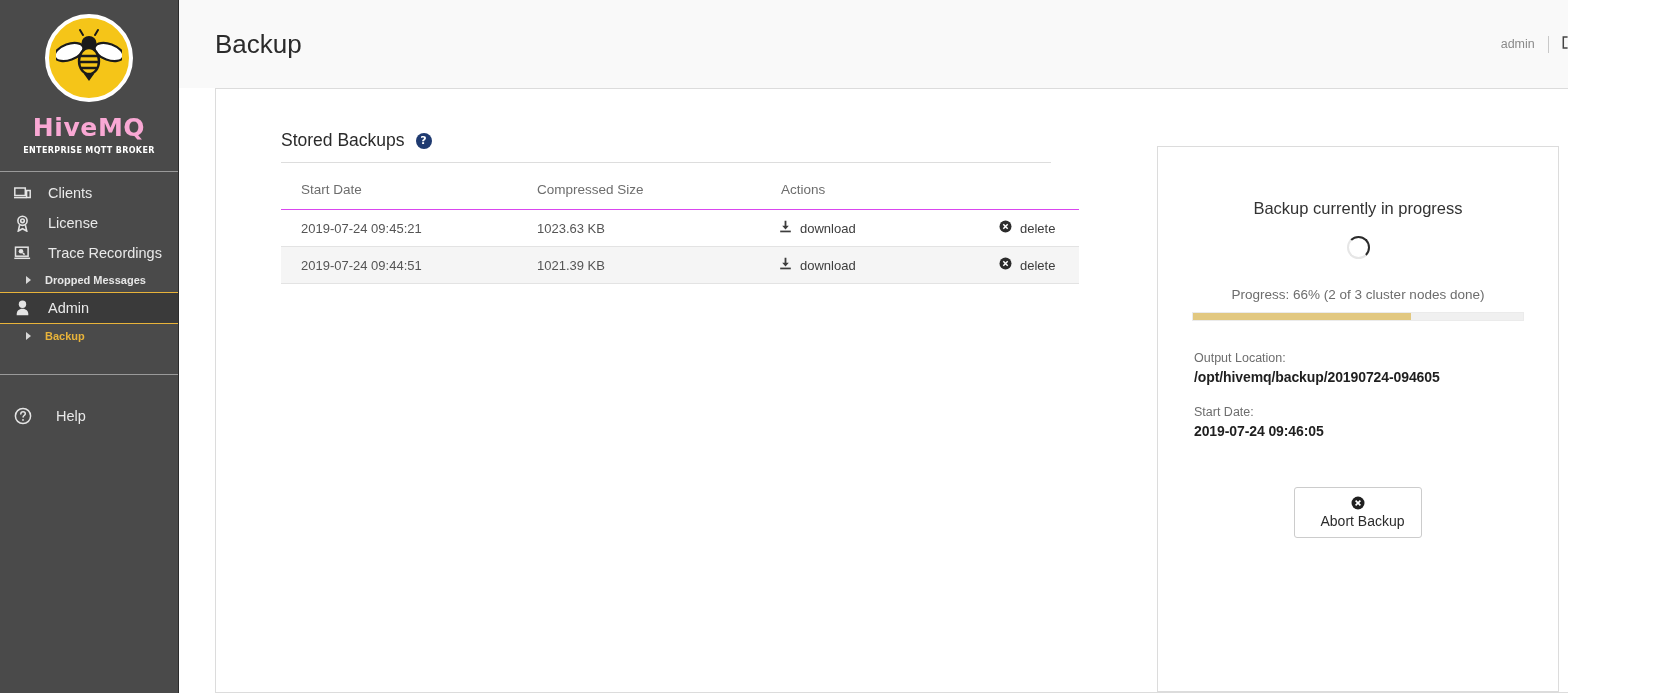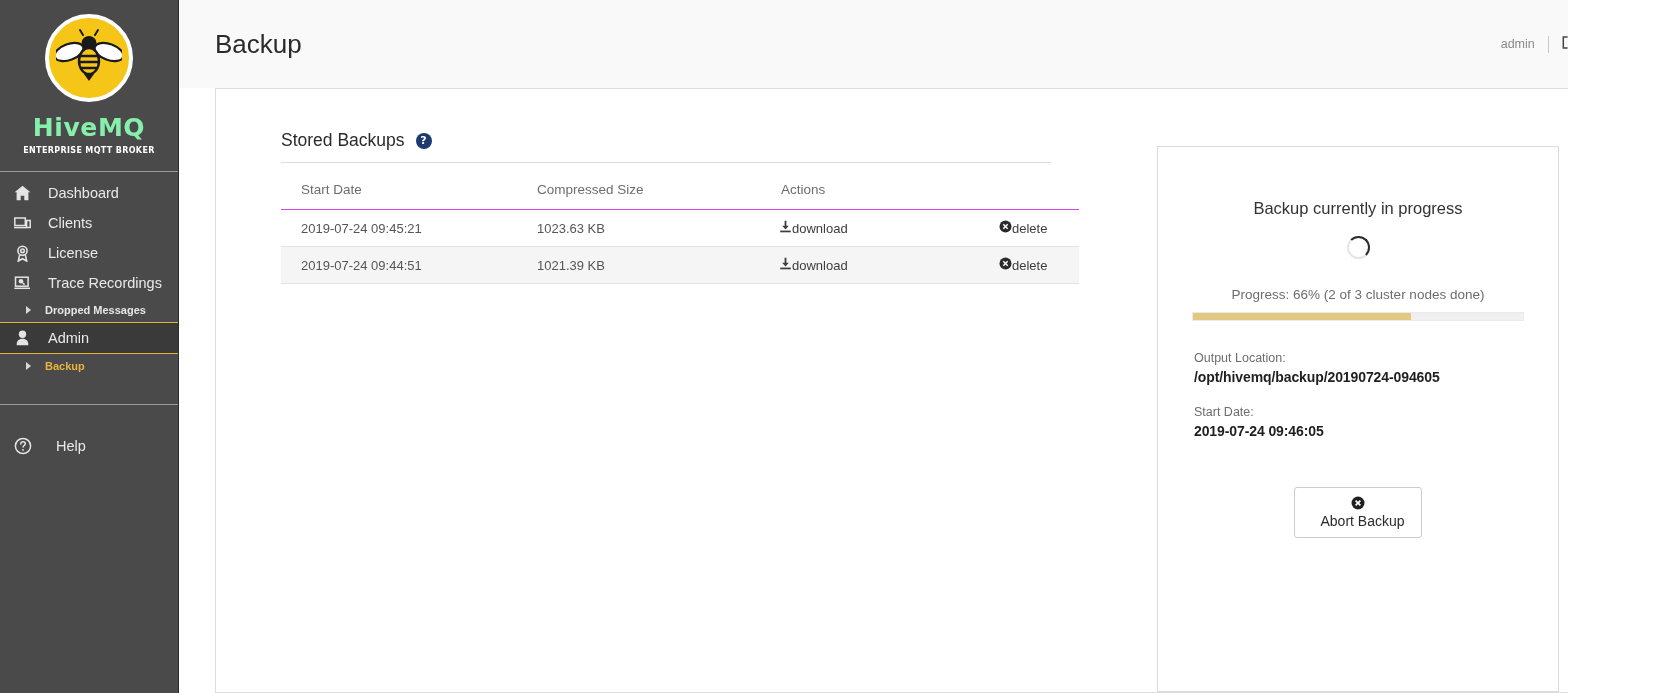--- a/index.html
+++ b/index.html
@@ -44,21 +44,21 @@
     display: flex;
     align-items: center;
     justify-content: center;
     position: relative;
   }
   .brand-name {
     margin-top: 11px;
     font-size: 25px;
     font-weight: bold;
     letter-spacing: 0.6px;
-    color: #86efac;
+    color: #f9a8d4;
     font-family: "DejaVu Sans", sans-serif;
   }
   .brand-tag {
     margin-top: 4px;
     font-size: 8px;
     font-weight: bold;
     letter-spacing: 0.35px;
     color: #ffffff;
     font-family: "DejaVu Sans", sans-serif;
   }
@@ -243,21 +243,21 @@
   table.bk tr.row-alt td { background: #f5f5f5; }
   table.bk td.c-size { padding-left: 18px; width: 240px; }
   table.bk td.c-date { width: 238px; }
   .act-link {
     display: inline-flex;
     align-items: center;
     color: #3d3d3d;
     cursor: pointer;
     font-size: 13px;
   }
-  .act-link .a-lbl { }
+  .act-link .a-lbl { margin-left: 8px; }
   td.c-dl { padding-left: 22px; width: 220px; }
   td.c-del { padding-left: 18px; }
 
   
   .prog-card {
     width: 402px;
     min-height: 472px;
     border: 1px solid #dcdcdc;
     background: #ffffff;
     padding: 52px 34px 0 34px;
@@ -359,28 +359,20 @@
           <path d="M24 27 H42 M23.5 33 H42.5 M25.5 39 H40.5" stroke="#1a1a1a" stroke-width="2.4" stroke-linecap="round"></path>
           <path d="M28 45 L33 52 L38 45 Z" fill="#1a1a1a"></path>
         </svg>
       </div>
       <div class="brand-name">HiveMQ</div>
       <div class="brand-tag">ENTERPRISE MQTT BROKER</div>
     </div>
 
     <nav class="nav">
 
-      <div class="nav-item">
-        <span class="nav-ico">
-          <svg width="17" height="16" viewBox="0 0 17 16" fill="#e4e4e4">
-              <path d="M8.5 0.8 0.6 7.3h2v8h4.1v-4.6h3.6v4.6h4.1v-8h2z"></path>
-            </svg>
-        </span>
-        <span class="nav-label">Dashboard</span>
-      </div>
 
       <div class="nav-item">
         <span class="nav-ico">
           <svg width="17" height="16" viewBox="0 0 17 16" fill="none" stroke="#e4e4e4" stroke-width="1.5">
             <rect x="0.8" y="3" width="10.5" height="7.5"></rect>
               <path d="M0 12.6h12.5"></path>
             <rect x="12.6" y="5.5" width="3.6" height="7"></rect>
           </svg>
         </span>
         <span class="nav-label">Clients</span>

